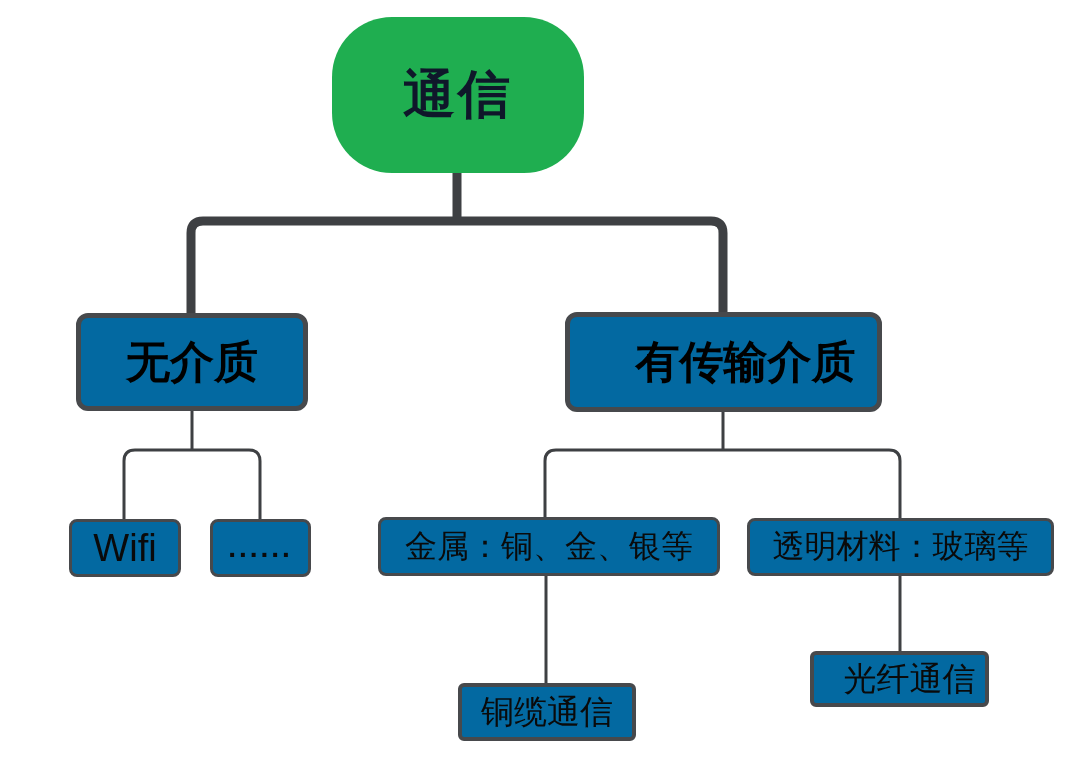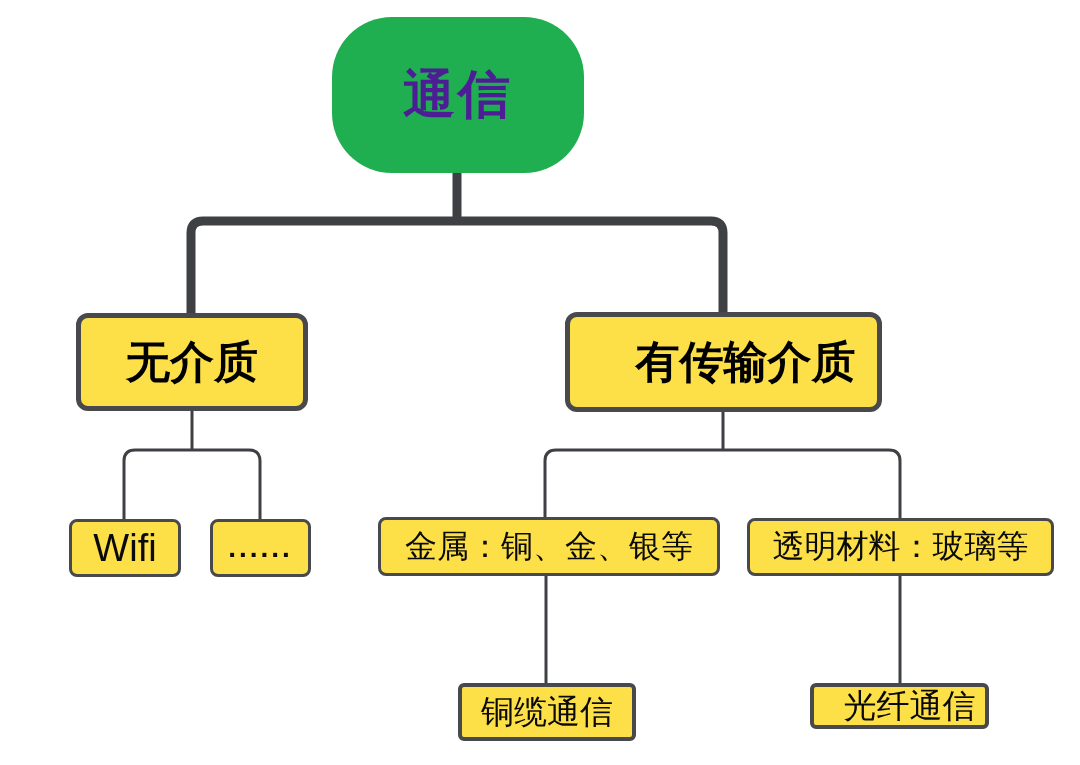--- a/index.html
+++ b/index.html
@@ -27,32 +27,32 @@
   svg.wires path {
     fill: none;
     stroke: var(--connector);
   }
   .node {
     position: absolute;
     box-sizing: border-box;
     display: flex;
     align-items: center;
     justify-content: center;
-    background: #fde047;
+    background: #0369a1;
     white-space: nowrap;
   }
   .node.root {
     left: 332px; top: 17px; width: 252px; height: 156px;
     background: var(--root-fill);
     border: none;
     border-radius: 60px;
     font-size: 52px;
     font-weight: bold;
     letter-spacing: 3px;
-    color: #4c1d95;
+    color: #0f172a;
   }
   .node.lv2 {
     border: 5px solid var(--border-strong);
     border-radius: 12px;
     font-size: 44px;
     font-weight: bold;
     color: #000000;
   }
   .node.no-medium   { left: 76px;  top: 313px; width: 232px; height: 98px; }
   .node.has-medium  { left: 565px; top: 312px; width: 317px; height: 100px; padding-left: 44px; }
@@ -67,21 +67,21 @@
                       font-size: 28px; font-weight: bold; letter-spacing: 3px; }
   .node.metal       { left: 378px; top: 517px; width: 342px; height: 59px; }
   .node.transparent { left: 747px; top: 518px; width: 307px; height: 58px; }
   .node.lv4 {
     border: 4px solid var(--border-thin);
     border-radius: 6px;
     font-size: 33px;
     font-weight: 400;
   }
   .node.copper { left: 458px; top: 683px; width: 178px; height: 58px; }
-  .node.fiber  { left: 810px; top: 683px; width: 179px; height: 46px; padding-left: 20px; }
+  .node.fiber  { left: 810px; top: 651px; width: 179px; height: 56px; padding-left: 20px; }
 </style>
 </head>
 <body>
 
 <div class="canvas">
 
   <svg class="wires" viewBox="0 0 1080 765" xmlns="http://www.w3.org/2000/svg">
     <path stroke-width="9" d="M457 171 L457 221 M191 314 L191 233 Q191 221 203 221 L711 221 Q723 221 723 233 L723 313"></path>
     <path stroke-width="3" d="M192 410 L192 450 M124 520 L124 461 Q124 450 135 450 L249 450 Q260 450 260 461 L260 520"></path>
     <path stroke-width="3" d="M723 411 L723 450 M545 518 L545 461 Q545 450 556 450 L889 450 Q900 450 900 461 L900 518"></path>

